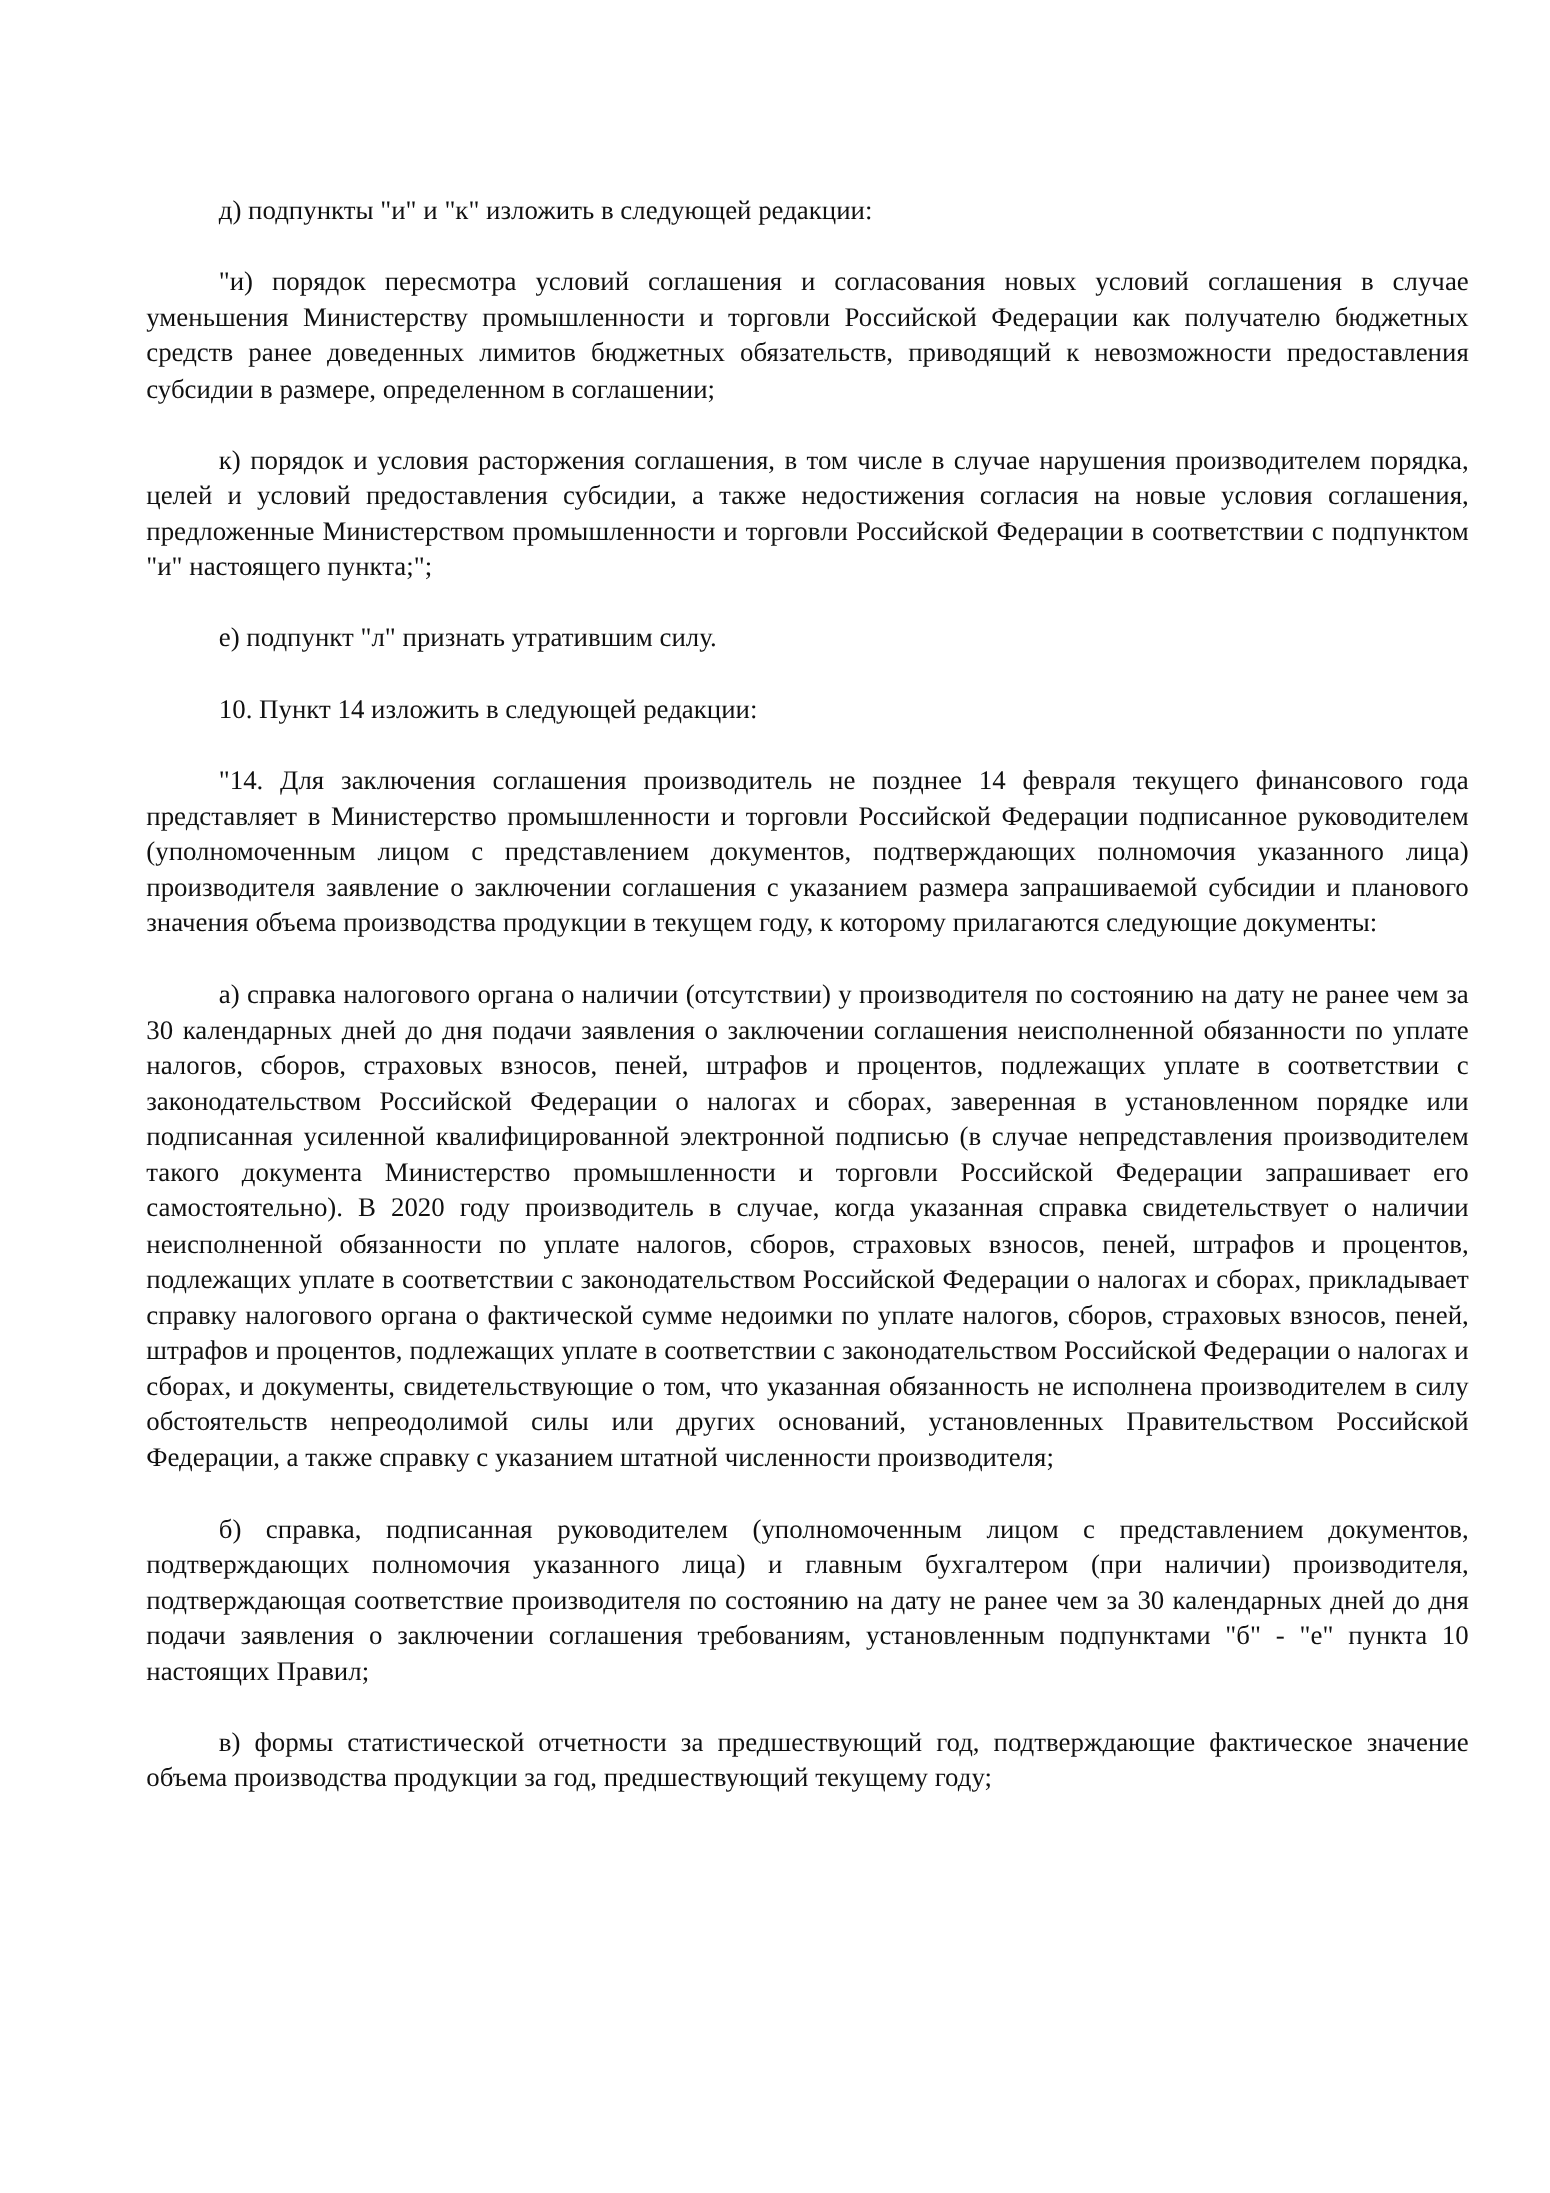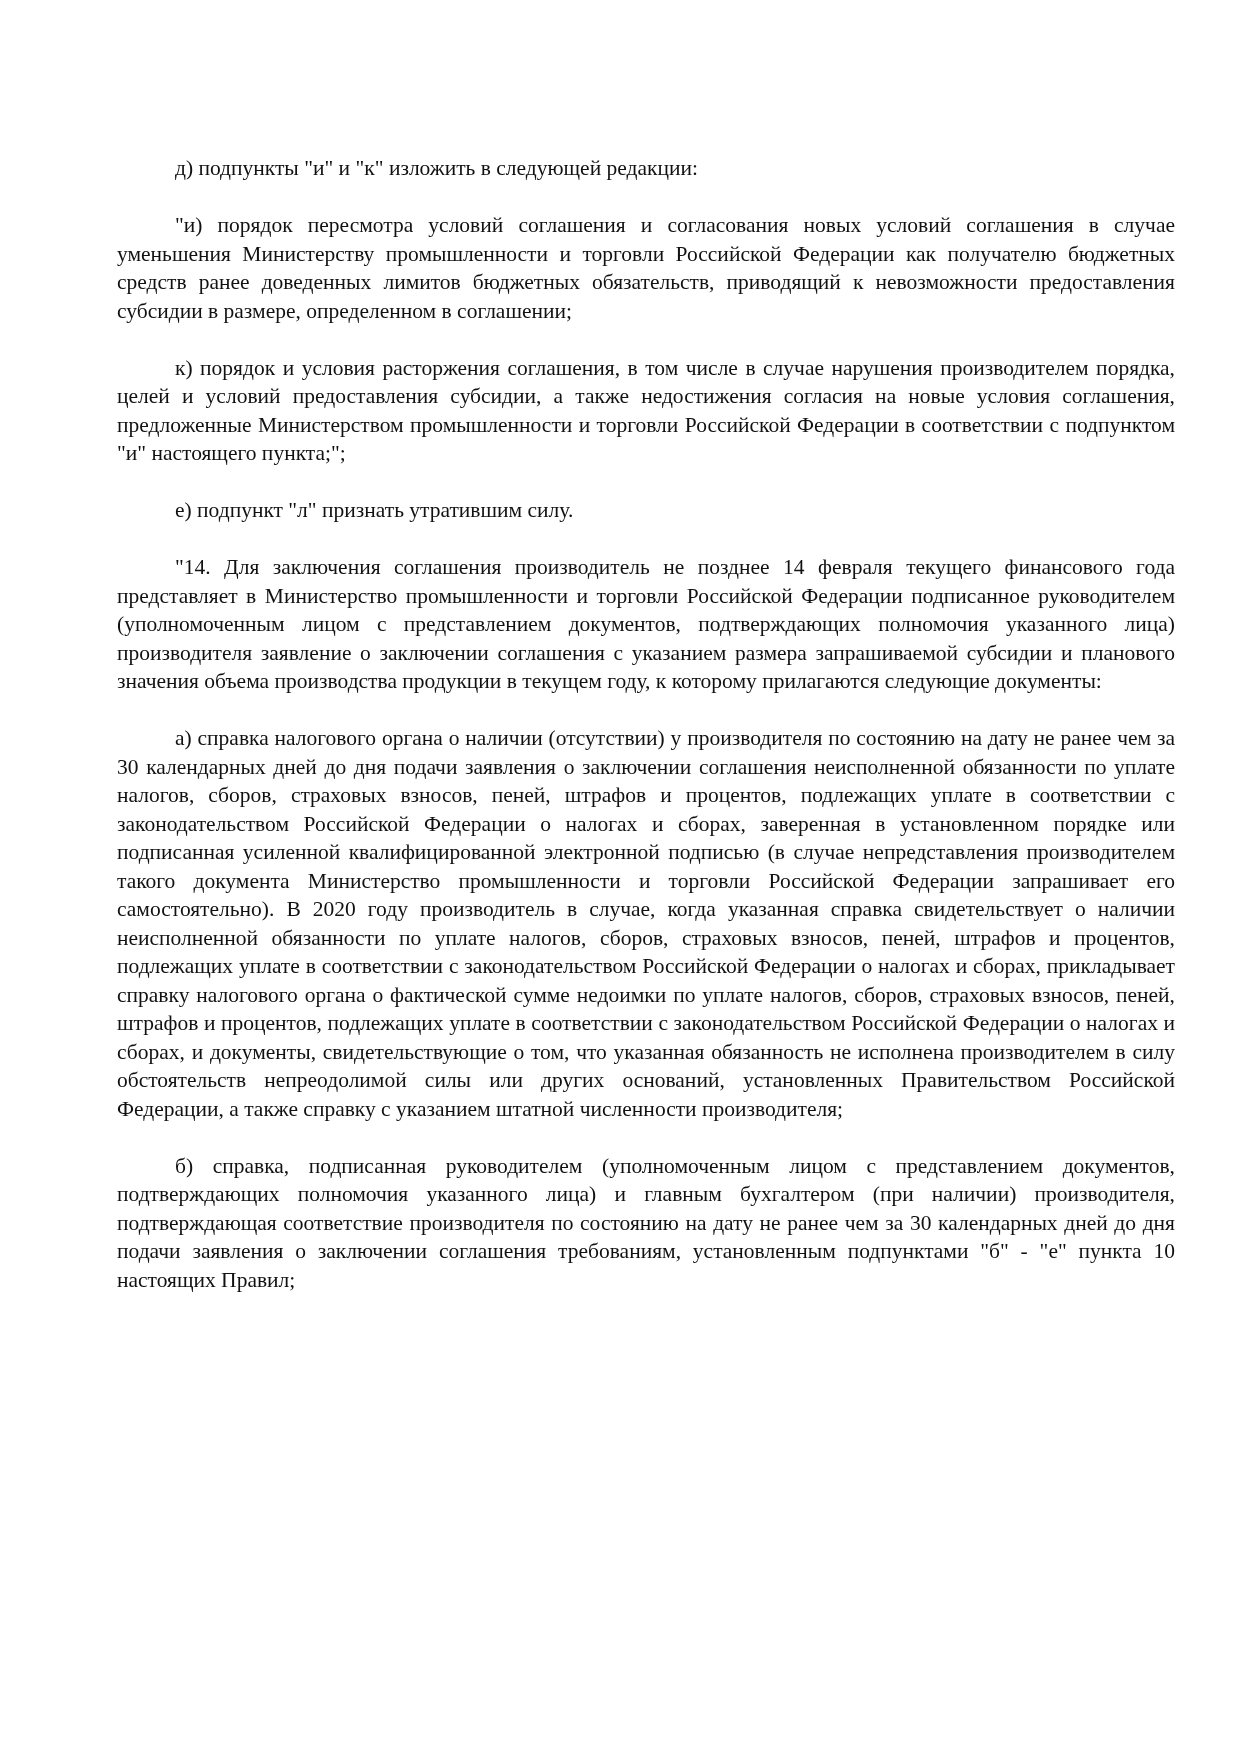--- a/index.html
+++ b/index.html
@@ -21,16 +21,18 @@
   }
 </style>
 </head>
 <body>
 
 <div class="page">
   <p class="para">д) подпункты "и" и "к" изложить в следующей редакции:</p>
   <p class="para">"и) порядок пересмотра условий соглашения и согласования новых условий соглашения в случае уменьшения Министерству промышленности и торговли Российской Федерации как получателю бюджетных средств ранее доведенных лимитов бюджетных обязательств, приводящий к невозможности предоставления субсидии в размере, определенном в соглашении;</p>
   <p class="para">к) порядок и условия расторжения соглашения, в том числе в случае нарушения производителем порядка, целей и условий предоставления субсидии, а также недостижения согласия на новые условия соглашения, предложенные Министерством промышленности и торговли Российской Федерации в соответствии с подпунктом "и" настоящего пункта;";</p>
   <p class="para">е) подпункт "л" признать утратившим силу.</p>
+  <p class="para">10. Пункт 14 изложить в следующей редакции:</p>
   <p class="para">"14. Для заключения соглашения производитель не позднее 14 февраля текущего финансового года представляет в Министерство промышленности и торговли Российской Федерации подписанное руководителем (уполномоченным лицом с представлением документов, подтверждающих полномочия указанного лица) производителя заявление о заключении соглашения с указанием размера запрашиваемой субсидии и планового значения объема производства продукции в текущем году, к которому прилагаются следующие документы:</p>
   <p class="para">а) справка налогового органа о наличии (отсутствии) у производителя по состоянию на дату не ранее чем за 30 календарных дней до дня подачи заявления о заключении соглашения неисполненной обязанности по уплате налогов, сборов, страховых взносов, пеней, штрафов и процентов, подлежащих уплате в соответствии с законодательством Российской Федерации о налогах и сборах, заверенная в установленном порядке или подписанная усиленной квалифицированной электронной подписью (в случае непредставления производителем такого документа Министерство промышленности и торговли Российской Федерации запрашивает его самостоятельно). В 2020 году производитель в случае, когда указанная справка свидетельствует о наличии неисполненной обязанности по уплате налогов, сборов, страховых взносов, пеней, штрафов и процентов, подлежащих уплате в соответствии с законодательством Российской Федерации о налогах и сборах, прикладывает справку налогового органа о фактической сумме недоимки по уплате налогов, сборов, страховых взносов, пеней, штрафов и процентов, подлежащих уплате в соответствии с законодательством Российской Федерации о налогах и сборах, и документы, свидетельствующие о том, что указанная обязанность не исполнена производителем в силу обстоятельств непреодолимой силы или других оснований, установленных Правительством Российской Федерации, а также справку с указанием штатной численности производителя;</p>
   <p class="para">б) справка, подписанная руководителем (уполномоченным лицом с представлением документов, подтверждающих полномочия указанного лица) и главным бухгалтером (при наличии) производителя, подтверждающая соответствие производителя по состоянию на дату не ранее чем за 30 календарных дней до дня подачи заявления о заключении соглашения требованиям, установленным подпунктами "б" - "е" пункта 10 настоящих Правил;</p>
+  <p class="para">в) формы статистической отчетности за предшествующий год, подтверждающие фактическое значение объема производства продукции за год, предшествующий текущему году;</p>
 </div>
 
 </body></html>

